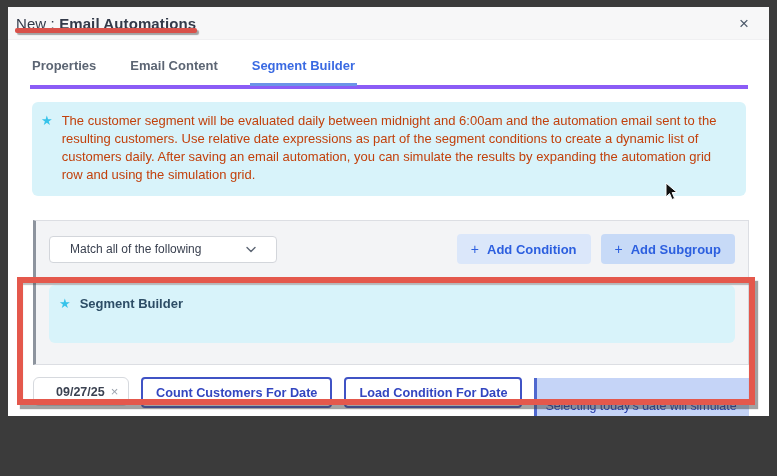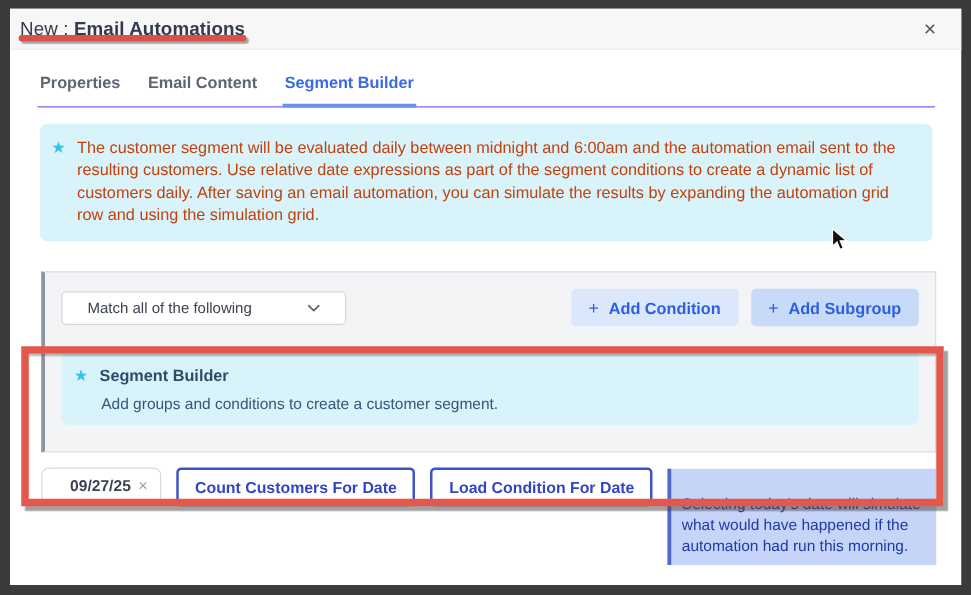--- a/index.html
+++ b/index.html
@@ -2,21 +2,21 @@
 <html><head>
 <meta charset="utf-8">
 <style>
   * { box-sizing: border-box; margin: 0; padding: 0; }
   html, body { background: #3b3b3b; }
   body { font-family: "Liberation Sans", sans-serif; }
 
   .screen {
     position: relative;
     width: 777px;
-    height: 476px;
+    height: 416px;
     background: #3b3b3b;
     overflow: hidden;
   }
 
   .modal {
     position: absolute;
     left: 8px; top: 7px;
     width: 761px; height: 461px;
     background: #ffffff;
   }
@@ -42,23 +42,23 @@
     color: #4d5a6b;
     font-size: 17px;
     line-height: 1;
     cursor: pointer;
     padding: 2px 4px;
   }
 
   
   .tabs-row {
     display: flex;
-    gap: 18px;
+    gap: 30px;
     margin: 9px 21px 0 22px;
-    border-bottom: 1px solid #8b5cf6;
+    border-bottom: 4px solid #8b5cf6;
   }
   .tab {
     font-size: 13px;
     font-weight: 600;
     color: #5c6573;
     padding: 9px 2px 10px;
     cursor: pointer;
   }
   .tab.active {
     color: #3a6ae2;
@@ -287,21 +287,20 @@
             <span>Add Subgroup</span>
           </button>
         </div>
       </div>
 
       <div class="group-empty">
         <div class="group-empty-titlerow">
           <span class="star-icon">★</span>
           <span class="group-empty-title">Segment Builder</span>
         </div>
-        <div class="group-empty-subtitle">Add groups and conditions to create a customer segment.</div>
       </div>
     </div>
 
     <div class="sim-row">
       <div class="date-field">
         <svg width="12" height="13" viewBox="0 0 12 13">
             <rect x="1" y="2.5" width="10" height="9.5" rx="1.5" fill="none" stroke="#9aa1ac" stroke-width="1.1"></rect>
             <line x1="3.5" y1="1" x2="3.5" y2="4" stroke="#9aa1ac" stroke-width="1.1"></line>
             <line x1="8.5" y1="1" x2="8.5" y2="4" stroke="#9aa1ac" stroke-width="1.1"></line>
             <line x1="1.5" y1="5.5" x2="10.5" y2="5.5" stroke="#9aa1ac" stroke-width="1"></line>

